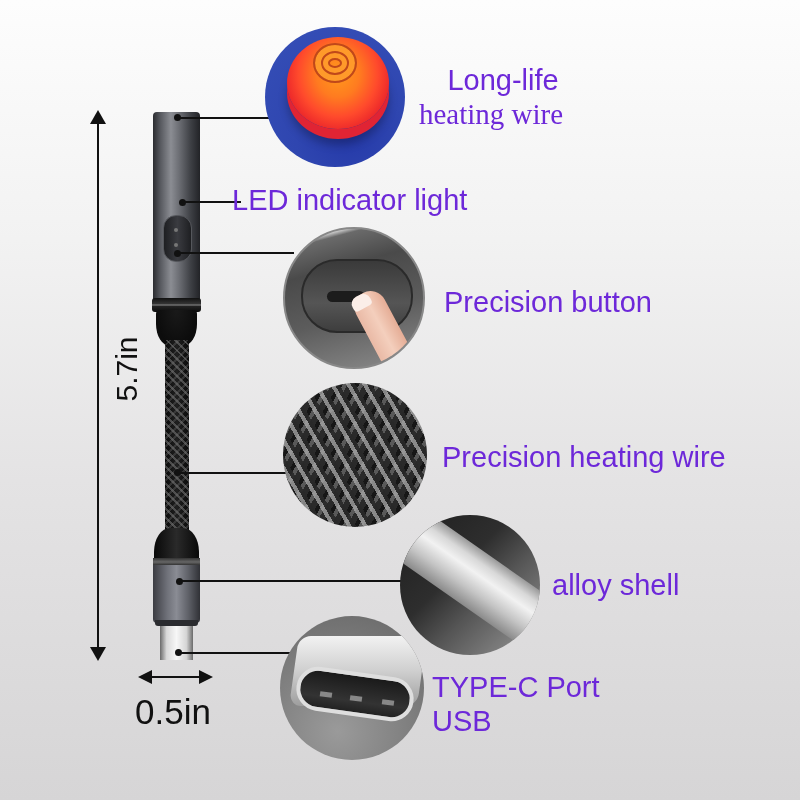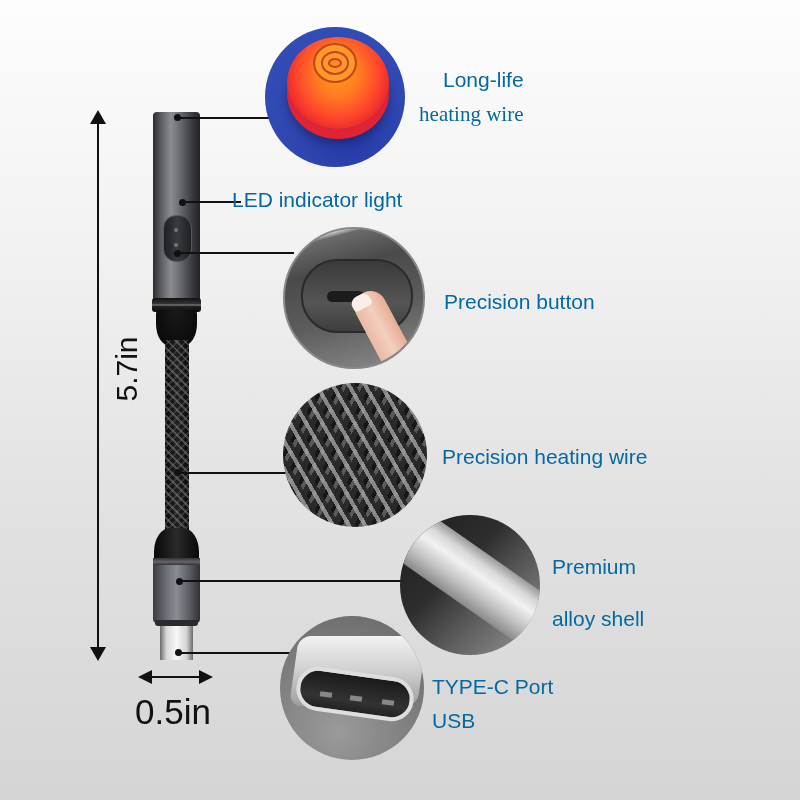--- a/index.html
+++ b/index.html
@@ -1,20 +1,20 @@
 <!DOCTYPE html>
 <html><head>
 <meta charset="utf-8">
 <style>
   html,body{margin:0;padding:0;}
   body{width:800px;height:800px;overflow:hidden;position:relative;
     background:linear-gradient(to bottom,#fdfdfd 0%,#f2f2f2 30%,#e4e3e4 60%,#d6d5d6 100%);
     font-family:"Liberation Sans",sans-serif;color:#111;}
   .abs{position:absolute;}
-  .label{position:absolute;font-size:21px;line-height:34px;color:#0369a1;white-space:nowrap;}
+  .label{position:absolute;font-size:29px;line-height:34px;color:#6d28d9;white-space:nowrap;}
   .line{position:absolute;height:2px;background:#111;}
   .dot{position:absolute;width:7px;height:7px;border-radius:50%;background:#111;}
   .circle{position:absolute;border-radius:50%;overflow:hidden;}
   
   .vline{position:absolute;width:2px;background:#111;}
   .arrow-up{position:absolute;width:0;height:0;border-left:8px solid transparent;border-right:8px solid transparent;border-bottom:14px solid #111;}
   .arrow-down{position:absolute;width:0;height:0;border-left:8px solid transparent;border-right:8px solid transparent;border-top:14px solid #111;}
   .arrow-left{position:absolute;width:0;height:0;border-top:7px solid transparent;border-bottom:7px solid transparent;border-right:14px solid #111;}
   .arrow-right{position:absolute;width:0;height:0;border-top:7px solid transparent;border-bottom:7px solid transparent;border-left:14px solid #111;}
   .dim-v{position:absolute;font-size:30px;transform:rotate(-90deg);transform-origin:center center;white-space:nowrap;}
@@ -157,20 +157,19 @@
   <div style="margin-left:-22px;font-family:Liberation Serif, serif;">heating wire</div>
 </div>
 
 <div class="label" style="left:232px;top:183px;">LED indicator light</div>
 
 <div class="label" style="left:444px;top:285px;">Precision button</div>
 
 <div class="label" style="left:442px;top:440px;">Precision heating wire</div>
 
 <div class="label" style="left:552px;top:550px;">
-  <div>Premium</div>
   <div style="margin-top:18px;">alloy shell</div>
 </div>
 
 <div class="label" style="left:432px;top:668px;">
   <div style="margin-top:2px;">TYPE-C Port</div>
   <div>USB</div>
 </div>
 
 </body></html>

